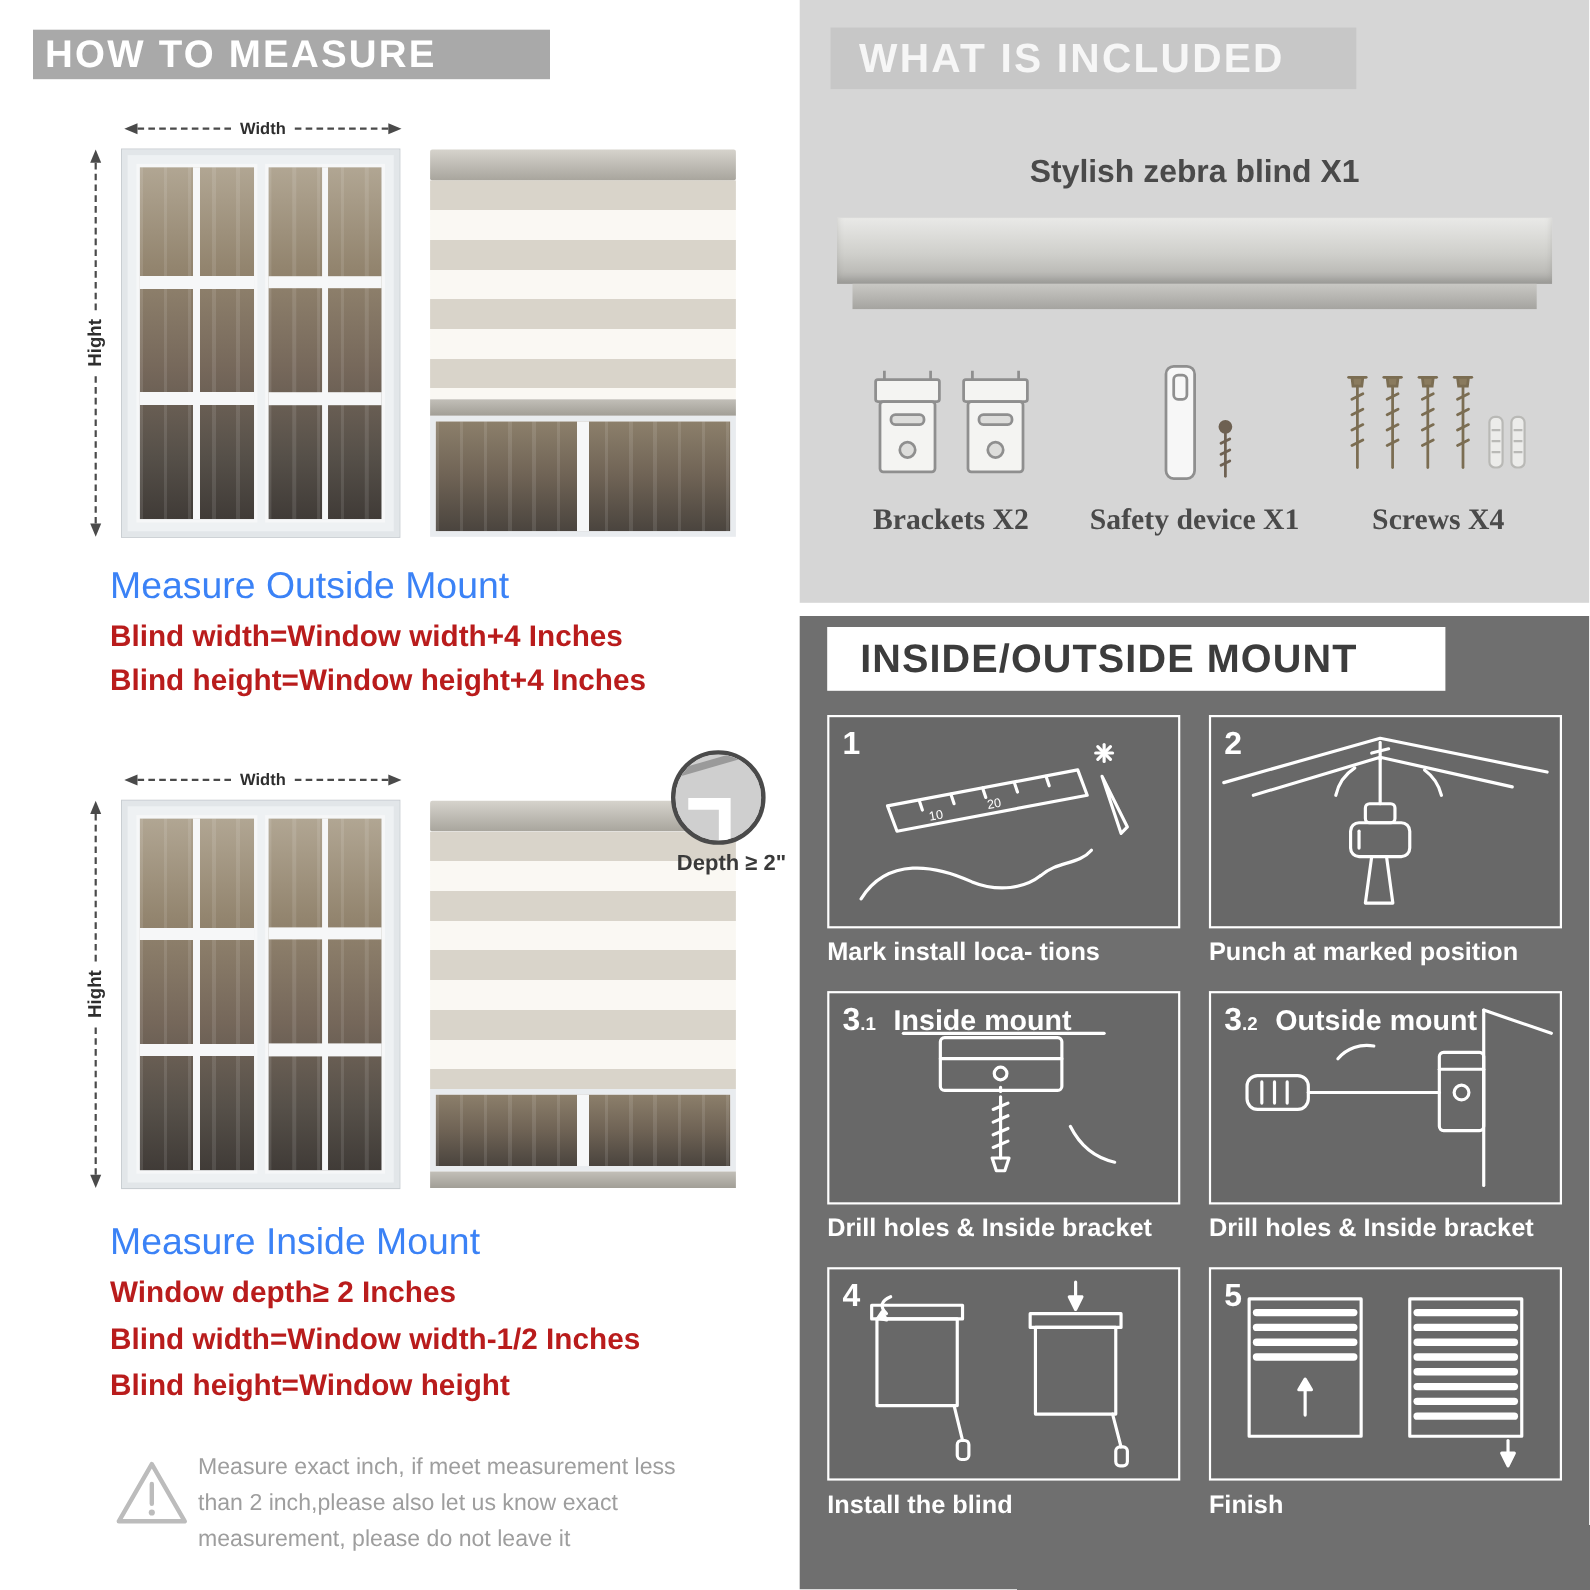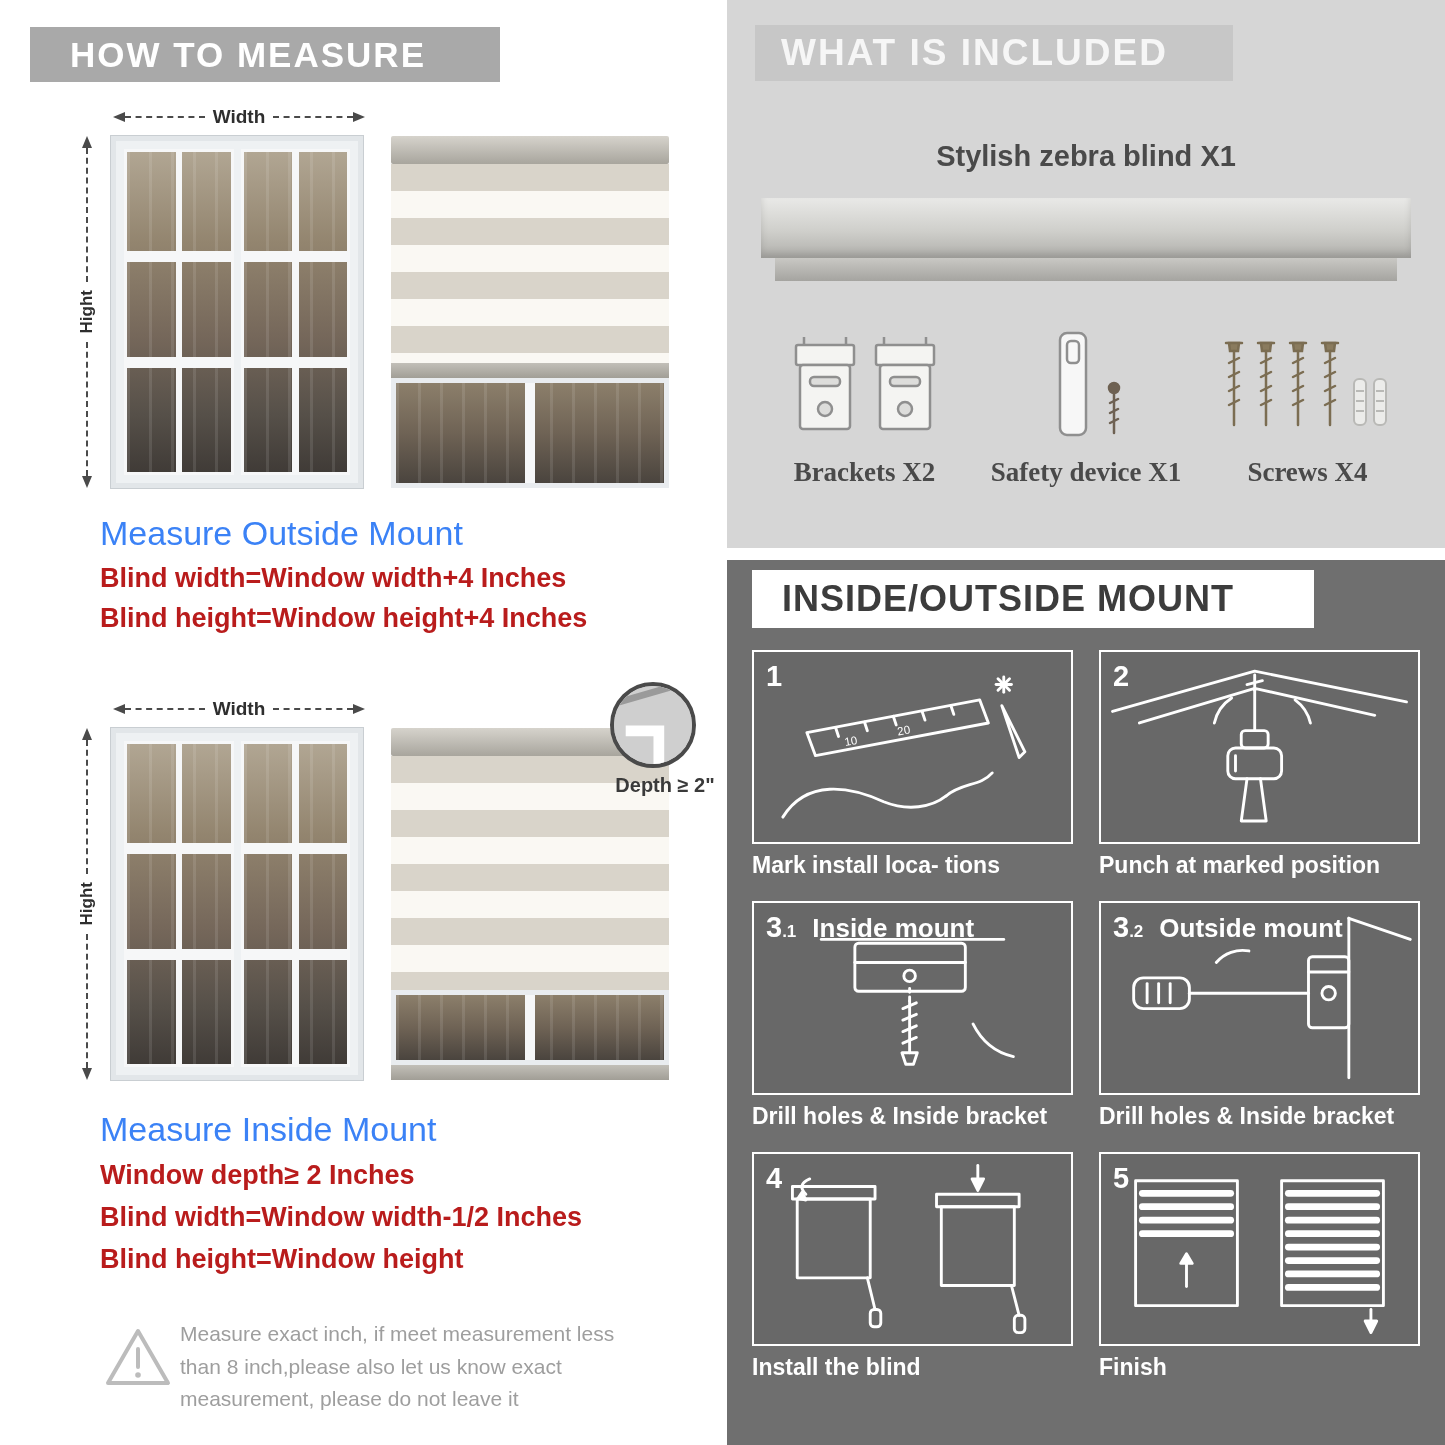--- a/index.html
+++ b/index.html
@@ -1,29 +1,29 @@
 <!DOCTYPE html>
 <html><head>
 <meta charset="utf-8">
 <style>
   html,body{margin:0;padding:0;}
   body{font-family:"Liberation Sans",sans-serif;background:#ffffff;}
   .canvas{position:relative;width:1445px;height:1445px;background:#fff;overflow:hidden;}
 
   
-  .htm-banner{position:absolute;left:30px;top:27px;width:470px;height:55px;background:#a9a9a9;color:#fff;
-    font-size:35px;font-weight:bold;letter-spacing:2px;display:flex;align-items:center;padding-left:40px;box-sizing:border-box;}
+  .htm-banner{position:absolute;left:30px;top:27px;width:470px;height:45px;background:#a9a9a9;color:#fff;
+    font-size:35px;font-weight:bold;letter-spacing:2px;display:flex;align-items:center;padding-left:11px;box-sizing:border-box;}
 
   .measure-fig{position:absolute;left:75px;width:640px;}
   .fig1{top:106px;}
   .fig2{top:698px;}
 
   .harrow{display:flex;align-items:center;width:252px;margin-left:38px;height:22px;}
   .seg{flex:1;border-top:2px dashed #4a4a4a;height:0;}
-  .arrow-label{font-size:19px;font-weight:bold;color:#2e2e2e;margin:0 8px;white-space:nowrap;}
+  .arrow-label{font-size:15px;font-weight:bold;color:#2e2e2e;margin:0 8px;white-space:nowrap;}
   .ah{width:0;height:0;display:block;}
   .ah.l{border-top:5px solid transparent;border-bottom:5px solid transparent;border-right:12px solid #4a4a4a;}
   .ah.r{border-top:5px solid transparent;border-bottom:5px solid transparent;border-left:12px solid #4a4a4a;}
   .ah.u{border-left:5px solid transparent;border-right:5px solid transparent;border-bottom:12px solid #4a4a4a;}
   .ah.d{border-left:5px solid transparent;border-right:5px solid transparent;border-top:12px solid #4a4a4a;}
 
   .fig-body{display:flex;margin-top:8px;}
   .varrow{display:flex;flex-direction:column;align-items:center;width:24px;height:352px;margin-right:12px;}
   .segv{flex:1;border-left:2px dashed #4a4a4a;width:0;}
   .arrow-label.v{writing-mode:vertical-rl;transform:rotate(180deg);margin:8px 0;font-size:17px;}
@@ -177,21 +177,21 @@
   <p class="body-line il2">Blind width=Window width-1/2 Inches</p>
   <p class="body-line il3">Blind height=Window height</p>
 
   <div class="warn-tri">
     <svg width="72" height="66" viewBox="0 0 72 66">
       <path d="M36 6 L66 58 L6 58 Z" fill="none" stroke="#bcbcbc" stroke-width="4" stroke-linejoin="round"></path>
       <line x1="36" y1="24" x2="36" y2="42" stroke="#bcbcbc" stroke-width="4" stroke-linecap="round"></line>
       <circle cx="36" cy="50" r="2.8" fill="#bcbcbc"></circle>
     </svg>
   </div>
-  <p class="warn-text">Measure exact inch, if meet measurement less than 8 inch,please also let us know exact measurement, please do not leave it</p>
+  <p class="warn-text">Measure exact inch, if meet measurement less than 2 inch,please also let us know exact measurement, please do not leave it</p>
 
   <section class="included-sec">
     <div class="wii-banner">WHAT IS INCLUDED</div>
     <p class="blind-label">Stylish zebra blind X1</p>
     <div class="cb-top"></div>
     <div class="cb-bottom"></div>
     <div class="items-row">
 
       <div class="item">
         <div class="item-art">

